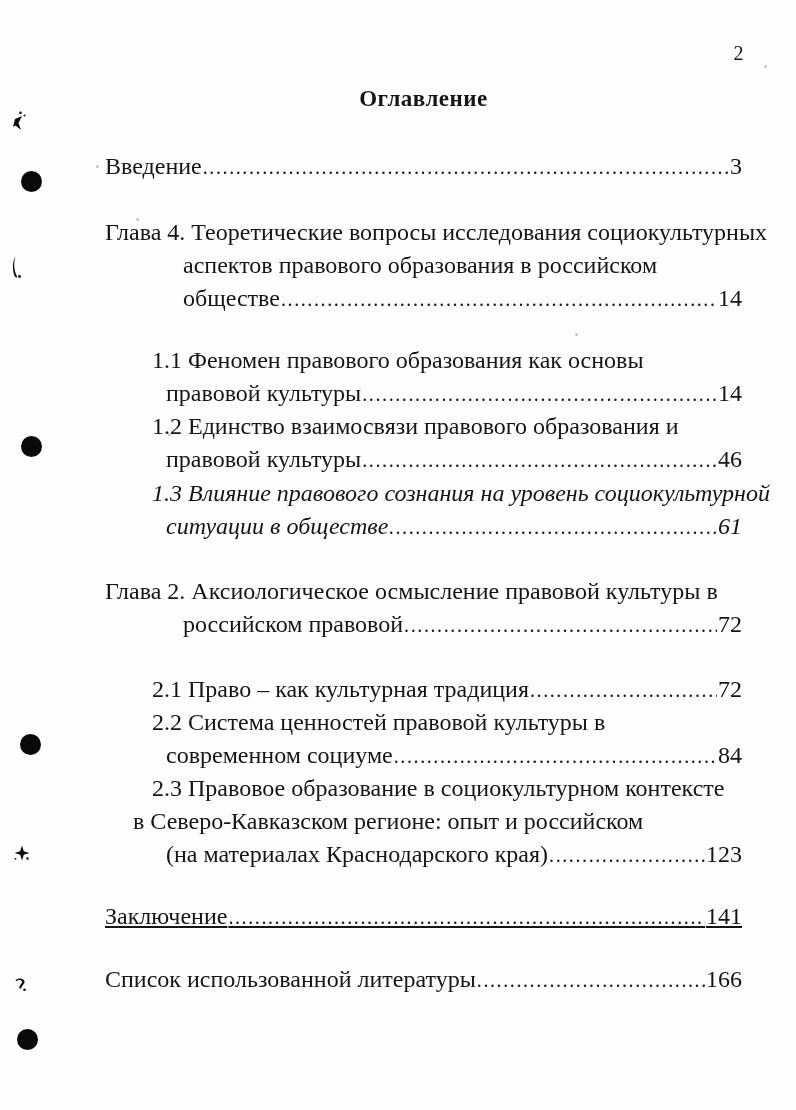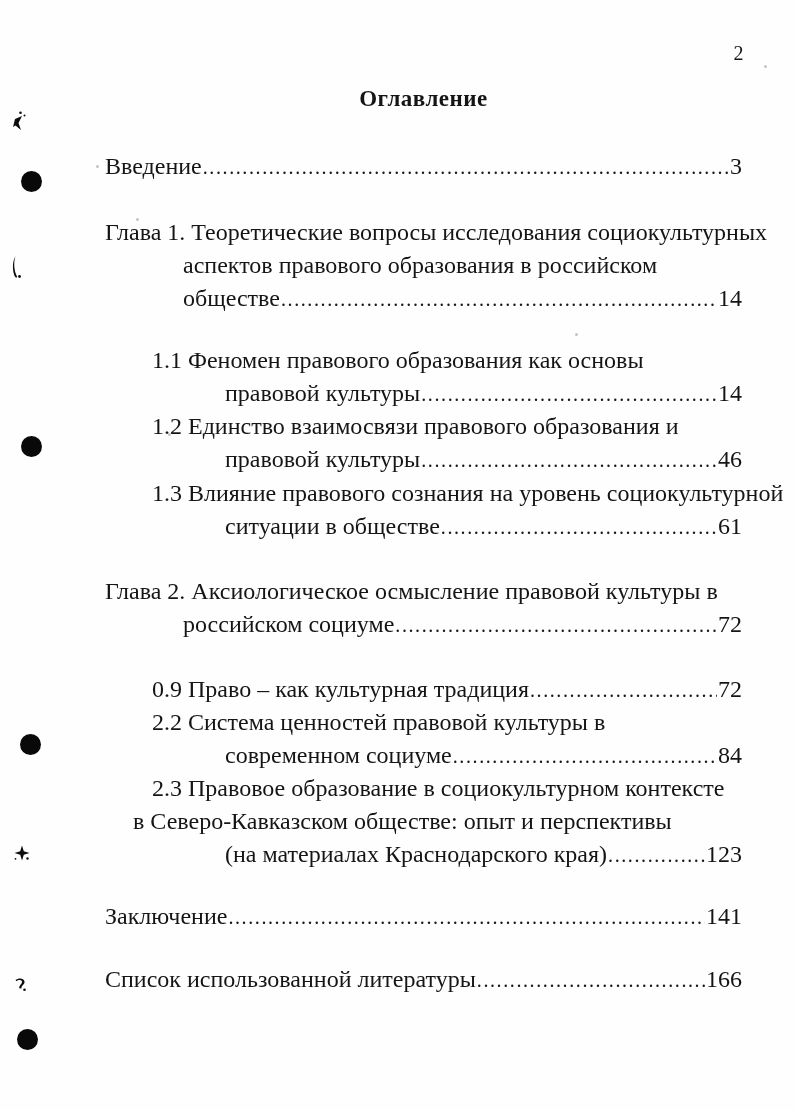--- a/index.html
+++ b/index.html
@@ -29,36 +29,36 @@
     height: 34px; line-height: 34px;
     text-align: center;
     font-size: 23px;
     font-weight: 700;
     letter-spacing: 0.5px;
   }
   .toc { margin-top: 34px; }
   .toc-entry { margin-top: 0; }
   .toc-entry:nth-child(2)  { margin-top: 33px; }
   .toc-entry:nth-child(3)  { margin-top: 29px; }
-  .toc-entry:nth-child(5)  { margin-top: 1px; }
+  .toc-entry:nth-child(5)  { margin-top: 1px; font-style: italic; }
   .toc-entry:nth-child(6)  { margin-top: 32px; text-align: right; }
   .toc-entry:nth-child(7)  { margin-top: 32px; }
-  .toc-entry:nth-child(10) { margin-top: 29px; }
+  .toc-entry:nth-child(10) { margin-top: 29px; text-decoration: underline; }
   .toc-entry:nth-child(11) { margin-top: 30px; }
   .toc-line {
     display: flex;
     align-items: baseline;
     height: 33px; line-height: 33px;
     font-size: 24px;
     white-space: nowrap;
   }
   .ind-0 { margin-left: 0; }
   .ind-1 { margin-left: 78px; }
   .ind-2 { margin-left: 47px; }
-  .ind-3 { margin-left: 120px; }
+  .ind-3 { margin-left: 61px; }
   .ind-4 { margin-left: 28px; }
   .toc-text { flex: 0 0 auto; }
   .leader {
     flex: 1 1 auto;
     overflow: hidden;
     white-space: nowrap;
     margin: 0 1px;
     min-width: 10px;
   }
   .leader::after {
@@ -95,21 +95,21 @@
   <div class="toc" id="toc">
       <div class="toc-entry">
         <div class="toc-line ind-0">
           <span class="toc-text">Введение</span>
           <span class="leader"></span>
           <span class="toc-page">3</span>
         </div>
       </div>
       <div class="toc-entry">
         <div class="toc-line ind-0">
-          <span class="toc-text">Глава 1. Теоретические вопросы исследования социокультурных</span>
+          <span class="toc-text">Глава 4. Теоретические вопросы исследования социокультурных</span>
         </div>
         <div class="toc-line ind-1">
           <span class="toc-text">аспектов правового образования в российском</span>
         </div>
         <div class="toc-line ind-1">
           <span class="toc-text">обществе</span>
           <span class="leader"></span>
           <span class="toc-page">14</span>
         </div>
       </div>
@@ -141,48 +141,48 @@
           <span class="toc-text">ситуации в обществе</span>
           <span class="leader"></span>
           <span class="toc-page">61</span>
         </div>
       </div>
       <div class="toc-entry">
         <div class="toc-line ind-0">
           <span class="toc-text">Глава 2. Аксиологическое осмысление правовой культуры в</span>
         </div>
         <div class="toc-line ind-1">
-          <span class="toc-text">российском социуме</span>
+          <span class="toc-text">российском правовой</span>
           <span class="leader"></span>
           <span class="toc-page">72</span>
         </div>
       </div>
       <div class="toc-entry">
         <div class="toc-line ind-2">
-          <span class="toc-text">0.9 Право – как культурная традиция</span>
+          <span class="toc-text">2.1 Право – как культурная традиция</span>
           <span class="leader"></span>
           <span class="toc-page">72</span>
         </div>
       </div>
       <div class="toc-entry">
         <div class="toc-line ind-2">
           <span class="toc-text">2.2 Система ценностей правовой культуры в</span>
         </div>
         <div class="toc-line ind-3">
           <span class="toc-text">современном социуме</span>
           <span class="leader"></span>
           <span class="toc-page">84</span>
         </div>
       </div>
       <div class="toc-entry">
         <div class="toc-line ind-2">
           <span class="toc-text">2.3 Правовое образование в социокультурном контексте</span>
         </div>
         <div class="toc-line ind-4">
-          <span class="toc-text">в Северо-Кавказском обществе: опыт и перспективы</span>
+          <span class="toc-text">в Северо-Кавказском регионе: опыт и российском</span>
         </div>
         <div class="toc-line ind-3">
           <span class="toc-text">(на материалах Краснодарского края)</span>
           <span class="leader"></span>
           <span class="toc-page">123</span>
         </div>
       </div>
       <div class="toc-entry">
         <div class="toc-line ind-0">
           <span class="toc-text">Заключение</span>

